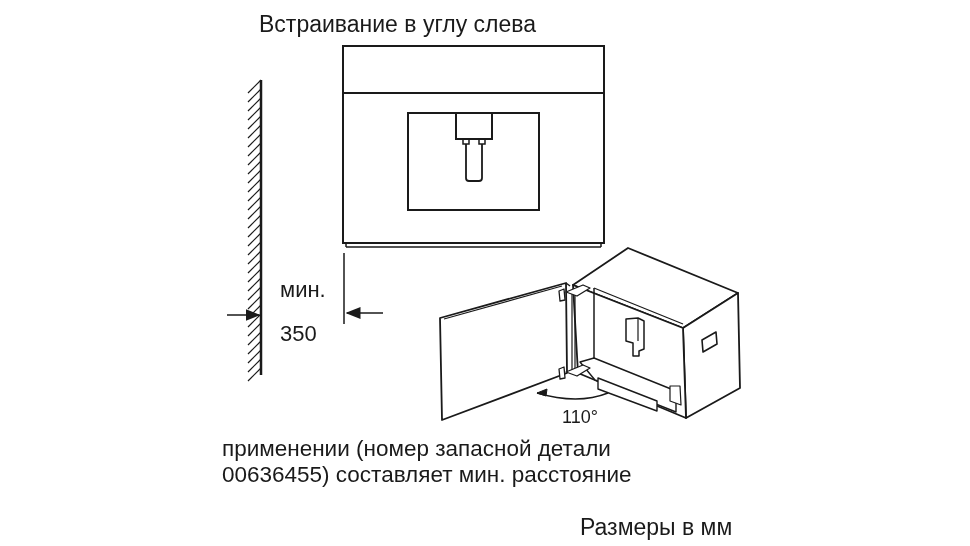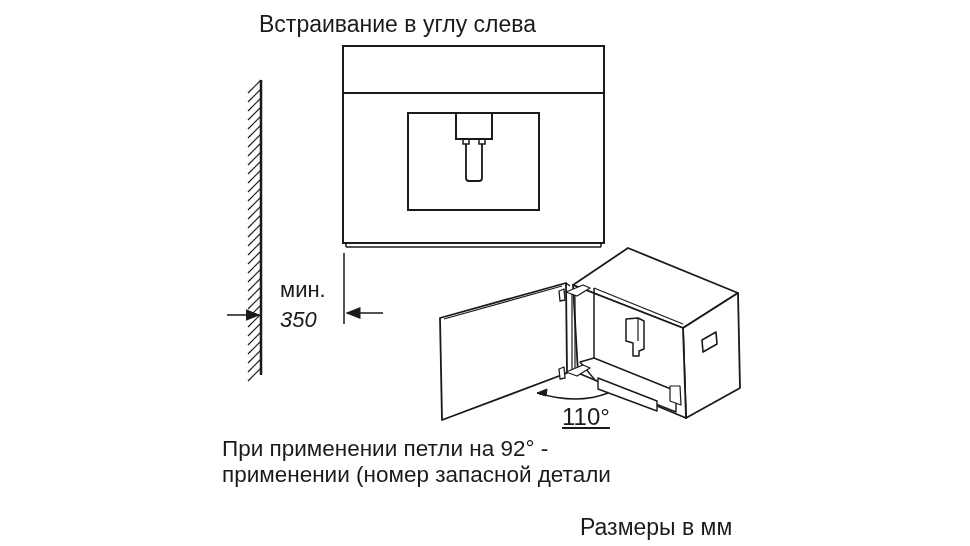--- a/index.html
+++ b/index.html
@@ -1,20 +1,20 @@
 <!DOCTYPE html>
 <html><head>
   <meta charset="utf-8">
   <style>
     html, body { margin: 0; padding: 0; background: #ffffff; }
     body { width: 970px; height: 546px; position: relative; overflow: hidden;
            font-family: "Liberation Sans", sans-serif; color: #1a1a1a; }
     .title { position: absolute; left: 235px; top: 10px; font-size: 23px; line-height: 28px; white-space: nowrap; margin-left: 24px; }
     .dim-label { position: absolute; left: 280px; font-size: 22px; line-height: 24px; white-space: nowrap; }
-    .angle-label { position: absolute; left: 562px; top: 405px; font-size: 24px; line-height: 24px; text-decoration: underline; }
+    .angle-label { position: absolute; left: 562px; top: 405px; font-size: 18px; line-height: 24px; }
     .note { position: absolute; left: 222px; top: 436px; font-size: 22.5px; line-height: 26px; }
     .note div { white-space: nowrap; }
     .units { position: absolute; left: 580px; top: 514px; font-size: 23px; line-height: 26px; white-space: nowrap; }
     svg.drawing { position: absolute; left: 0; top: 0; }
   </style>
 </head>
 <body>
 
 <svg class="drawing" width="970" height="546" viewBox="0 0 970 546">
   <defs>
@@ -115,22 +115,22 @@
     <path d="M566,372 L583,365 L590,368 L577,376 Z" stroke-width="1.3"></path>
 
     <path d="M608,393 Q578,405 537,393" fill="none" stroke-width="1.4"></path>
     <path d="M537,393 L547,389 L546,396 Z" fill="#1a1a1a" stroke-width="1"></path>
   </g>
 </svg>
 
 <div class="title">Встраивание в углу слева</div>
 
 <div class="dim-label" style="top:278px;">мин.</div>
-<div class="dim-label" style="top:308px;font-style:italic;">350</div>
+<div class="dim-label" style="top:322px;">350</div>
 
 <div class="angle-label">110°</div>
 
 <div class="note">
-  <div>При применении петли на 92° -</div>
   <div>применении (номер запасной детали</div>
+  <div>00636455) составляет мин. расстояние</div>
 </div>
 
 <div class="units">Размеры в мм</div>
 
 </body></html>

